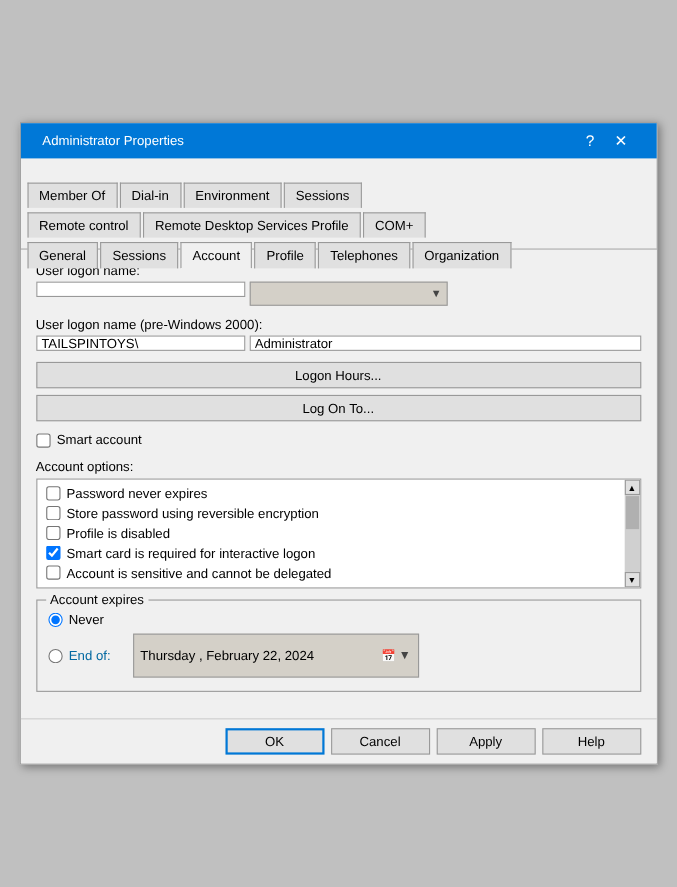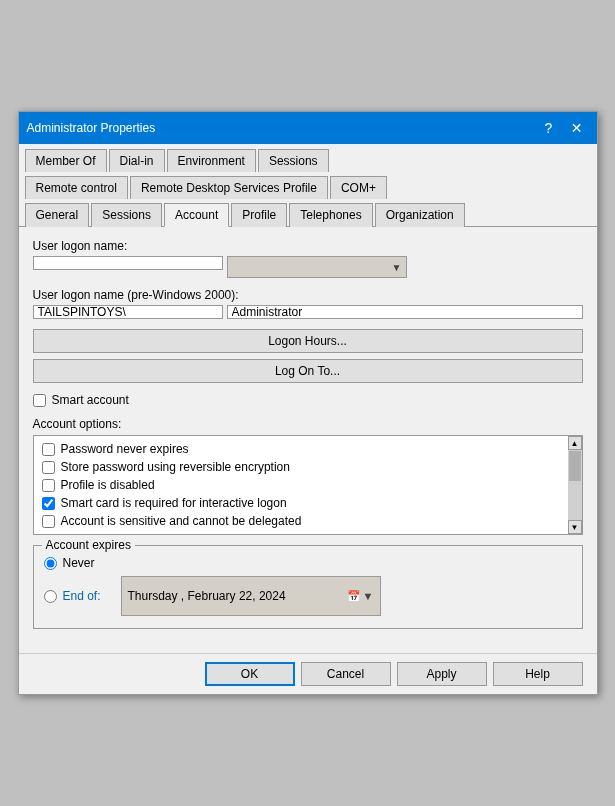--- a/index.html
+++ b/index.html
@@ -14,21 +14,21 @@
     }
     .dialog {
       background: #f0f0f0;
       border: 1px solid #999;
       box-shadow: 2px 2px 8px rgba(0,0,0,0.4);
       width: 580px;
     }
     .title-bar {
       background: #0078d7;
       color: white;
-      padding: 6px 8px;
+      padding: 6px 20px;
       display: flex;
       justify-content: space-between;
       align-items: center;
       font-size: 12px;
     }
     .title-bar-controls {
       display: flex;
       gap: 4px;
     }
     .title-btn {
@@ -50,21 +50,21 @@
     }
     .tab {
       padding: 4px 10px;
       border: 1px solid #999;
       border-bottom: none;
       background: #e0e0e0;
       cursor: pointer;
       font-size: 12px;
       white-space: nowrap;
       position: relative;
-      top: 1px;
+      top: 18px;
     }
     .tab.active {
       background: #f0f0f0;
       border-bottom: 1px solid #f0f0f0;
       z-index: 1;
       font-weight: normal;
     }
 
     .content {
       padding: 12px 14px;
@@ -135,21 +135,21 @@
     .checkbox-row input[type=checkbox] {
       width: 13px;
       height: 13px;
     }
     .options-list {
       max-height: 130px;
       overflow: hidden;
     }
     .option-row {
       display: flex;
-      align-items: flex-end;
+      align-items: flex-start;
       gap: 6px;
       padding: 2px 4px;
       font-size: 12px;
     }
     .option-row input[type=checkbox] {
       width: 13px;
       height: 13px;
     }
     .scrollbar-area {
       position: absolute;

